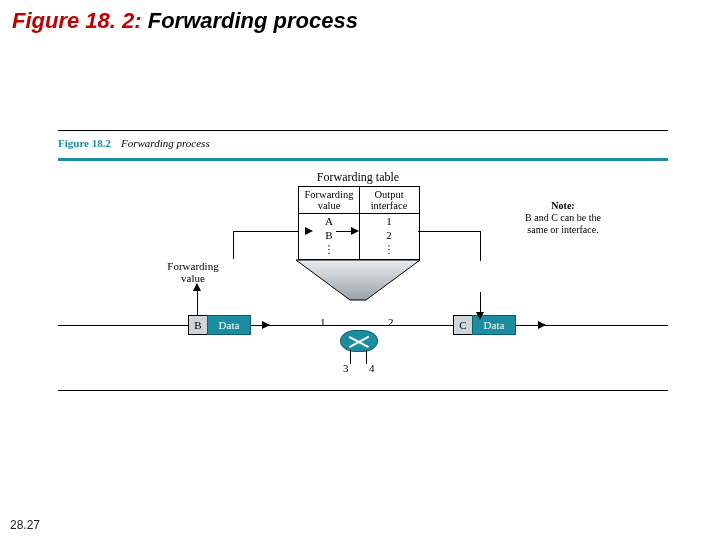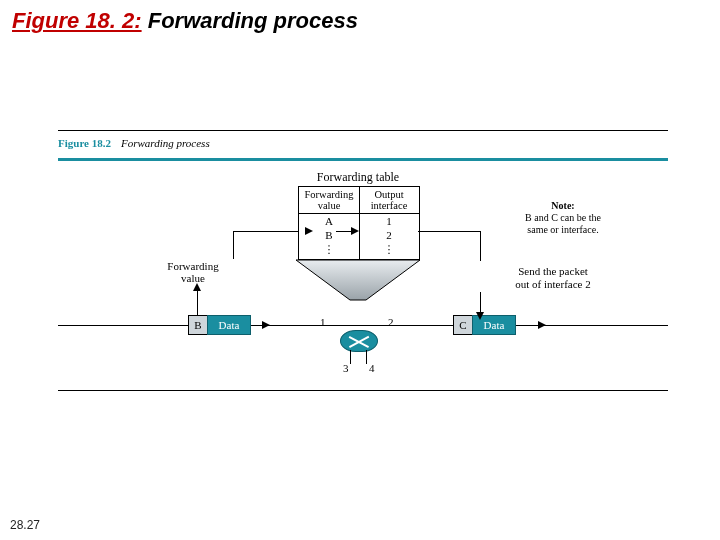--- a/index.html
+++ b/index.html
@@ -16,21 +16,20 @@
     top: 8px;
     left: 12px;
     font-family: Arial, Helvetica, sans-serif;
     font-size: 22px;
     font-weight: bold;
     font-style: italic;
     color: #000;
   }
   .slide-title .fignum {
     color: #c00000;
-    text-decoration: underline;
     font-style: italic;
   }
   .page-num {
     position: absolute;
     left: 10px;
     bottom: 8px;
     font-family: Arial, Helvetica, sans-serif;
     font-size: 12px;
     color: #222;
   }
@@ -259,24 +258,20 @@
     <span class="nb">Note:</span><br>
     <span>B and C can be the</span><br>
     <span>same or interface.</span>
   </div>
 
   <div class="fwd-value-text" style="left:100px; top:130px; width:70px;">
     <span>Forwarding</span><br>
     <span>value</span>
   </div>
 
-  <div class="send-text" style="left:435px; top:135px; width:120px;">
-    <span>Send the packet</span><br>
-    <span>out of interface 2</span>
-  </div>
 
   <div class="midline" style="top:195px;"></div>
 
   <div class="box-lbl-b" style="left:130px; top:185px;">B</div>
   <div class="box-data" style="left:149px; top:185px; width:42px;">Data</div>
   <div class="arrow-r" style="left:204px; top:191px;"></div>
 
   <div class="seg" style="left:139px; top:160px; width:1px; height:25px;"></div>
   <div class="arrow-u" style="left:135px; top:153px;"></div>
   <div class="seg" style="left:175px; top:101px; width:65px; height:1px;"></div>

